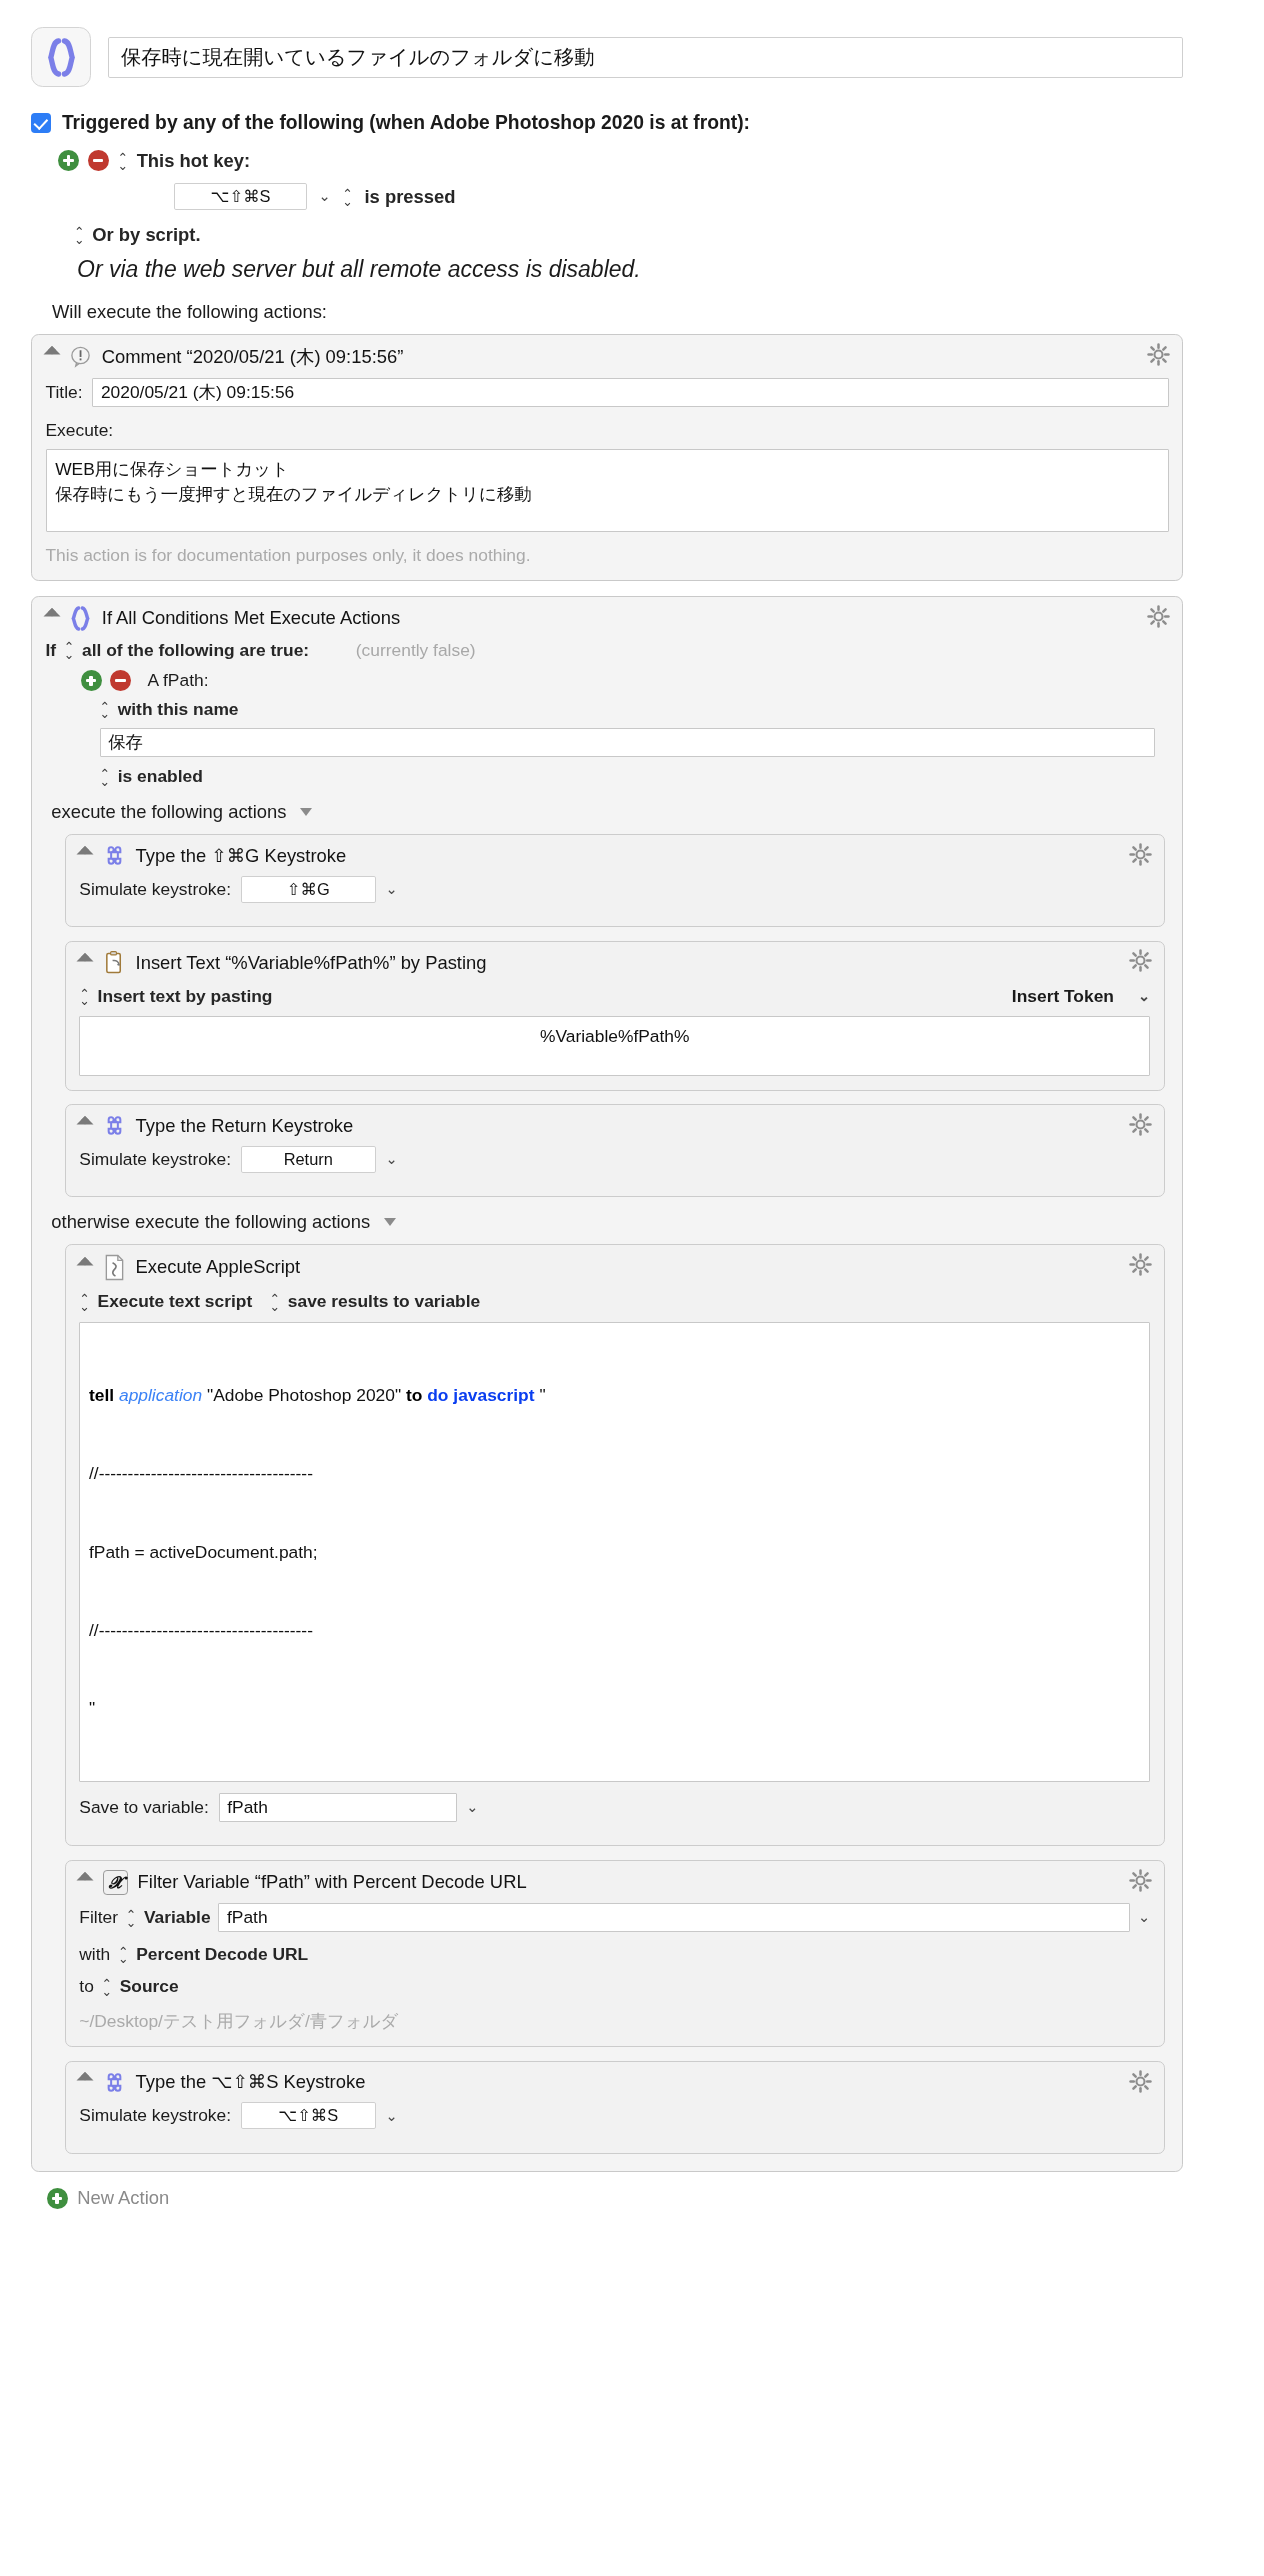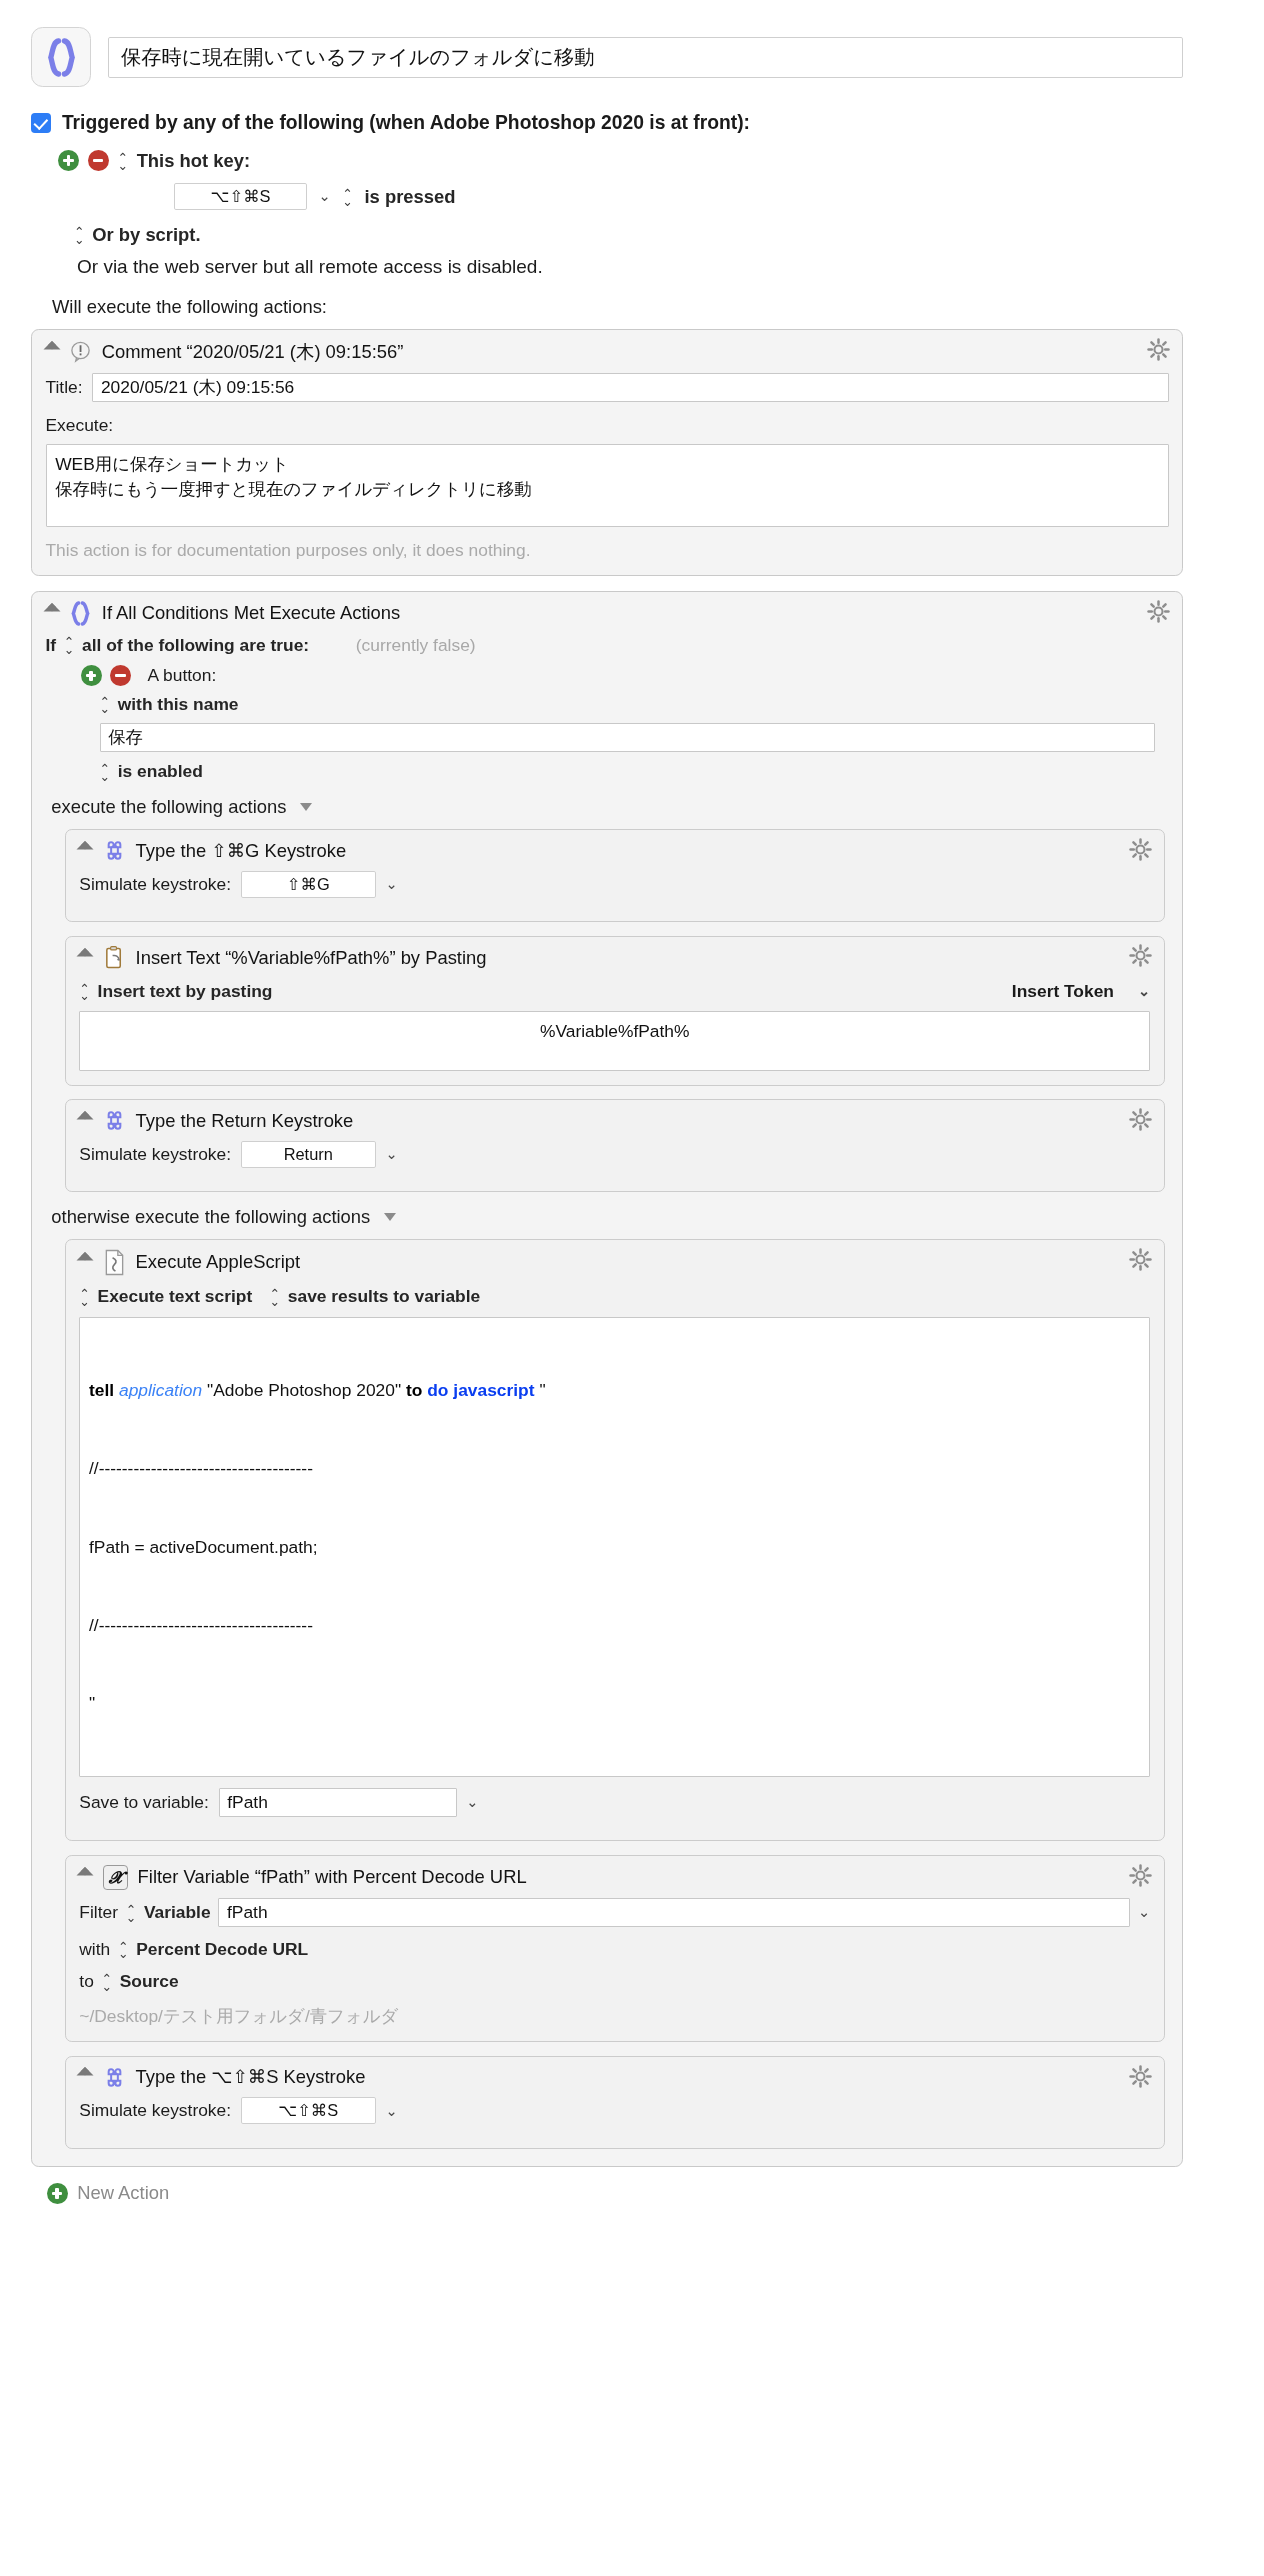--- a/index.html
+++ b/index.html
@@ -117,21 +117,21 @@
     font-size: 14.5px; color: #4a4a4a;
     line-height: 1;
   }
 
   .or-script-row {
     display: flex; align-items: center; gap: 7.7px;
     margin: 0 0 10.6px 43px;
   }
   .or-web-row {
     margin: 0 0 17.4px 46px;
-    font-size: 19px; color: #1b1b1b;
+    font-size: 23px; color: #1b1b1b; font-style: italic;
   }
   .will-exec {
     margin: 0 0 11.6px 21px;
     font-size: 18.4px; color: #1b1b1b;
   }
 
   
   .action {
     border: 1px solid #c9c9c9;
     border-radius: 7.7px;
@@ -377,21 +377,21 @@
             <span>⌃</span>
             <span>⌄</span>
           </div>
         <div class="lbl-bold">all of the following are true:</div>
         <div class="muted" style="margin-left:39px;">(currently false)</div>
       </div>
 
       <div class="cond-row">
         <div class="plus-btn"></div>
         <div class="minus-btn"></div>
-        <div class="lbl" style="margin-left:7.7px;">A button:</div>
+        <div class="lbl" style="margin-left:7.7px;">A fPath:</div>
       </div>
 
       <div class="sub-label-row indent2">
         <div class="stepper">
             <span>⌃</span>
             <span>⌄</span>
           </div>
         <div class="lbl-bold">with this name</div>
       </div>
 

